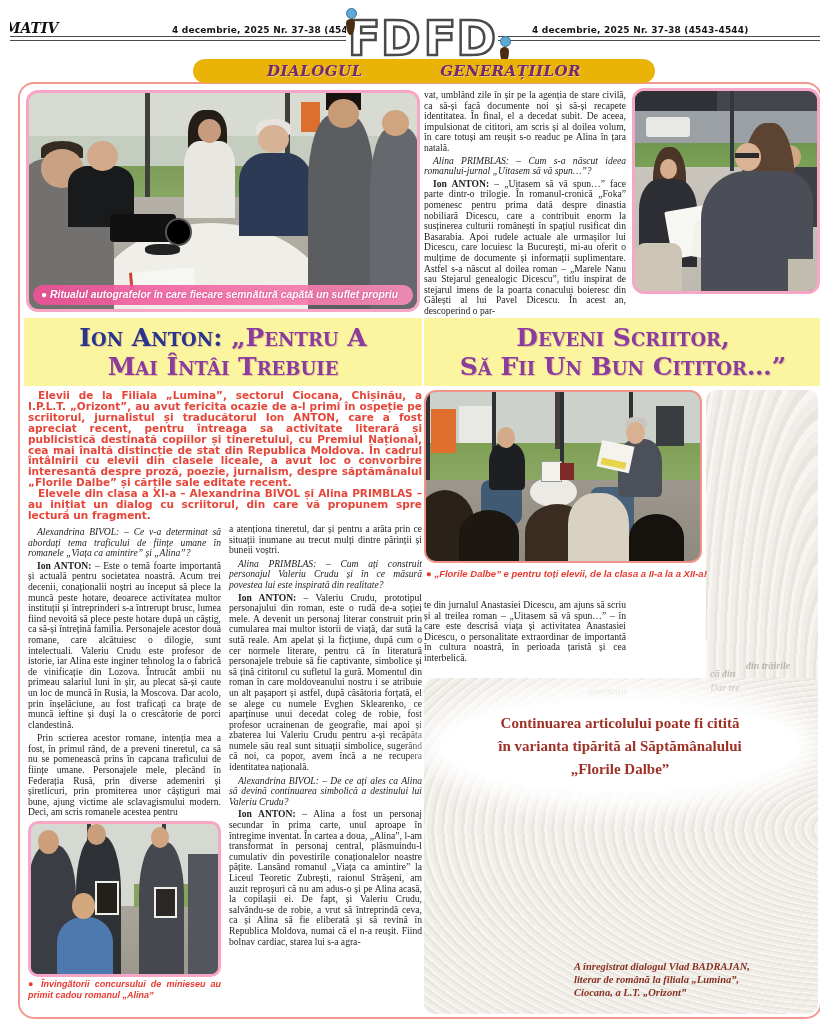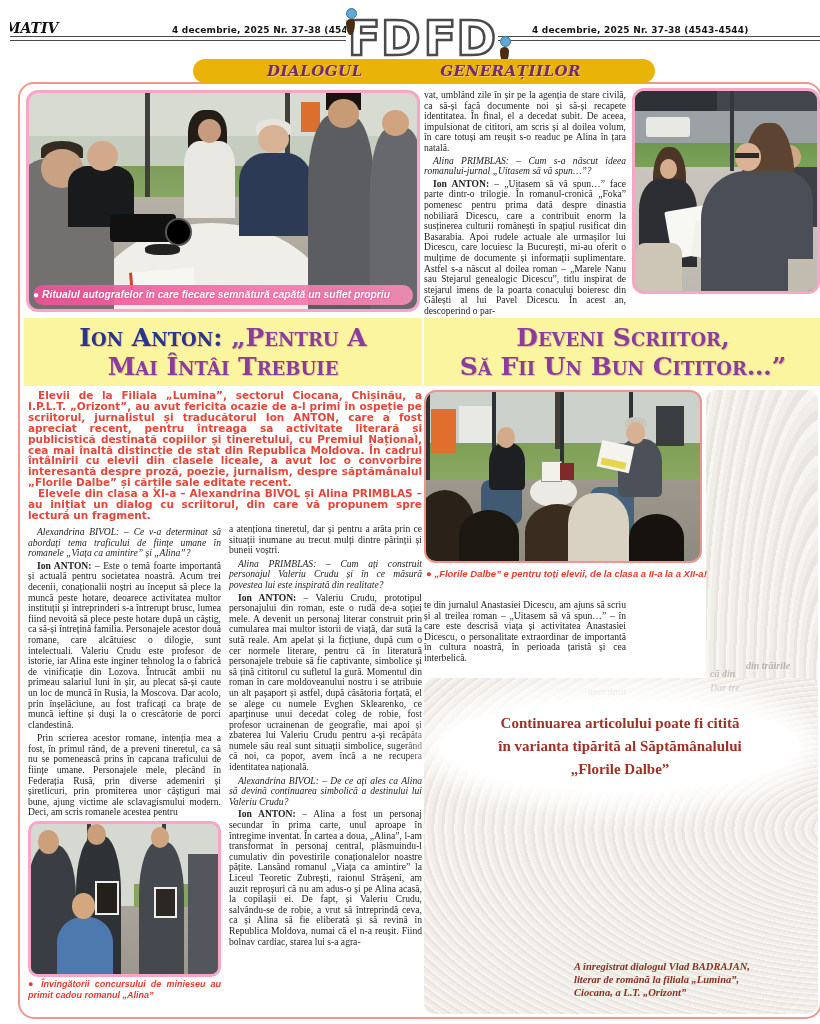--- a/index.html
+++ b/index.html
@@ -35,21 +35,21 @@
 
   
   .photo{position:absolute;overflow:hidden;box-sizing:border-box;}
   .pshape{position:absolute;}
 
   .photo1{left:16px;top:90px;width:394px;height:222px;border:3px solid #f7a6c5;border-radius:12px;
           background:linear-gradient(180deg,#d8dbd2 0%,#d8dbd2 20%,#c5ccc0 20%,#c5ccc0 34%,#7e9d5a 34%,#88a765 48%,#b5b0a6 48%,#a9a59b 100%);}
   .cap-strip{position:absolute;left:4px;right:4px;bottom:4px;height:20px;border-radius:10px;
              background:linear-gradient(90deg,rgba(238,80,150,.92),rgba(246,140,182,.92));
              font:italic bold 10.3px/20px "Liberation Sans",sans-serif;color:#fff;
-             text-shadow:0 0 2px #c93a7e;white-space:nowrap;overflow:hidden;}
+             padding-left:8px;text-shadow:0 0 2px #c93a7e;white-space:nowrap;overflow:hidden;}
 
   .photo2{left:622px;top:88px;width:188px;height:206px;border:3px solid #f7a6c5;border-radius:12px;
           background:linear-gradient(180deg,#43464c 0%,#43464c 10%,#9aa0a4 10%,#9aa0a4 26%,#70974f 26%,#7aa257 38%,#c9c5bd 38%,#beb9b0 100%);}
   .photo3{left:414px;top:390px;width:278px;height:173px;border:2.5px solid #ef938b;border-radius:12px;
           background:linear-gradient(180deg,#ccd2cb 0%,#ccd2cb 30%,#7f9f57 30%,#8aa861 52%,#9d978d 52%,#8f8a80 100%);z-index:2;}
   .photo4{position:relative;width:193px;height:156px;border:3px solid #f7a6c5;border-radius:10px;
           margin:3px 0 2px 0;overflow:hidden;box-sizing:border-box;
           background:linear-gradient(180deg,#d6d9d1 0%,#d6d9d1 55%,#a9a59b 55%,#9c988e 100%);}
 
   .cap-red{color:#e63a30;font:italic bold 9.5px/11px "Liberation Sans",sans-serif;}

